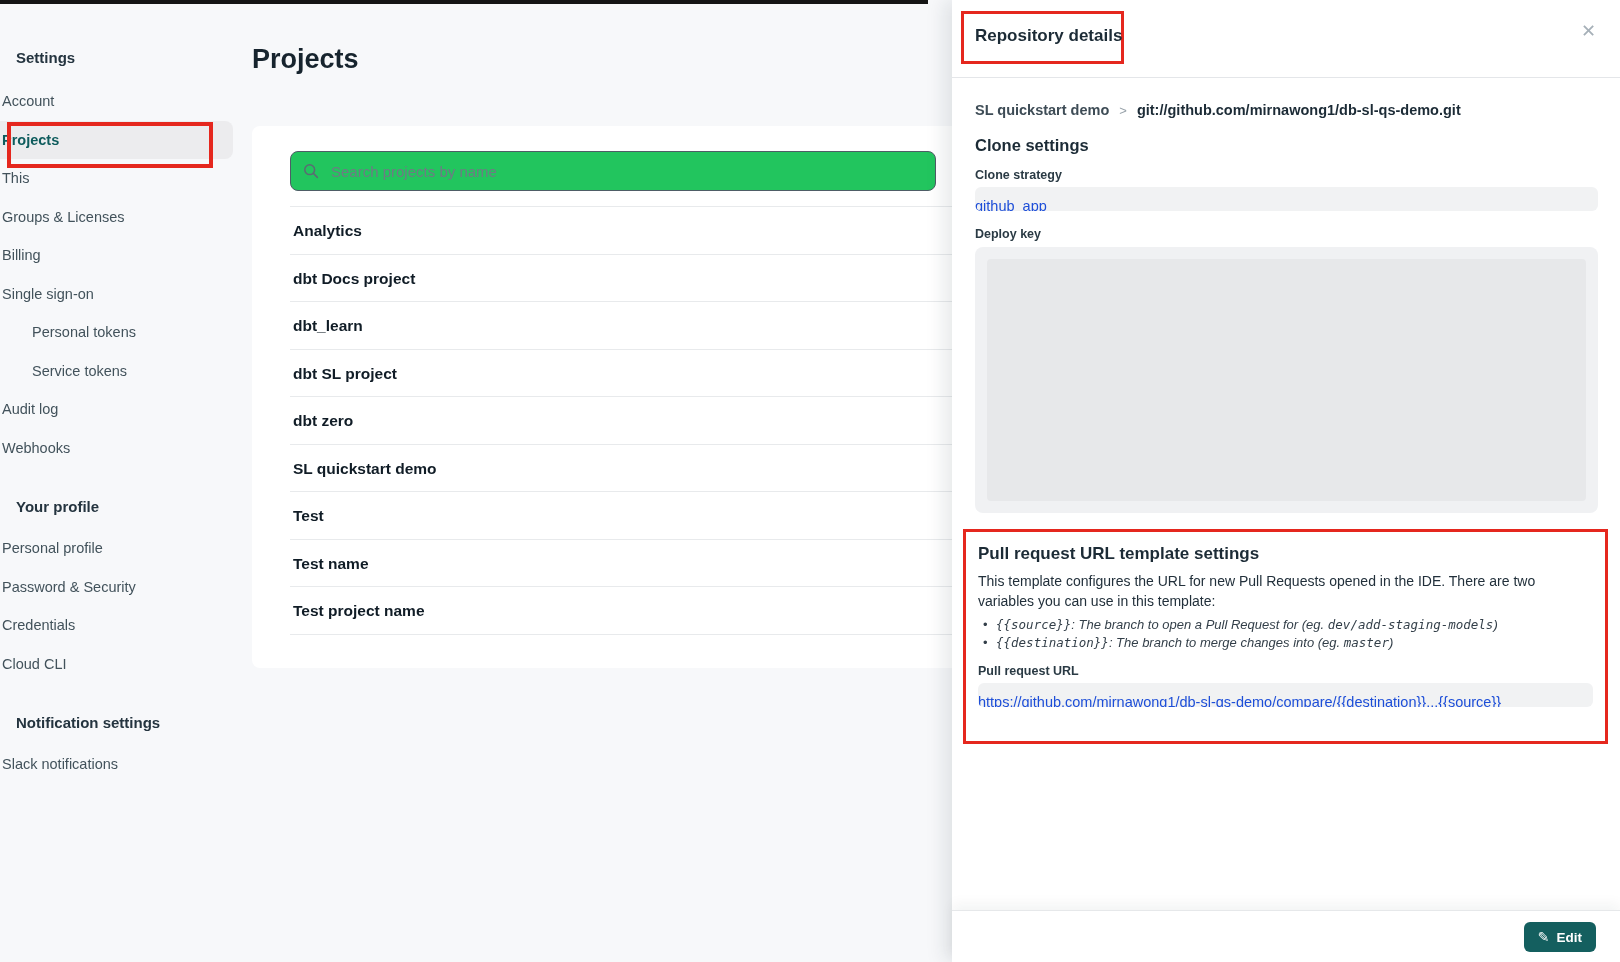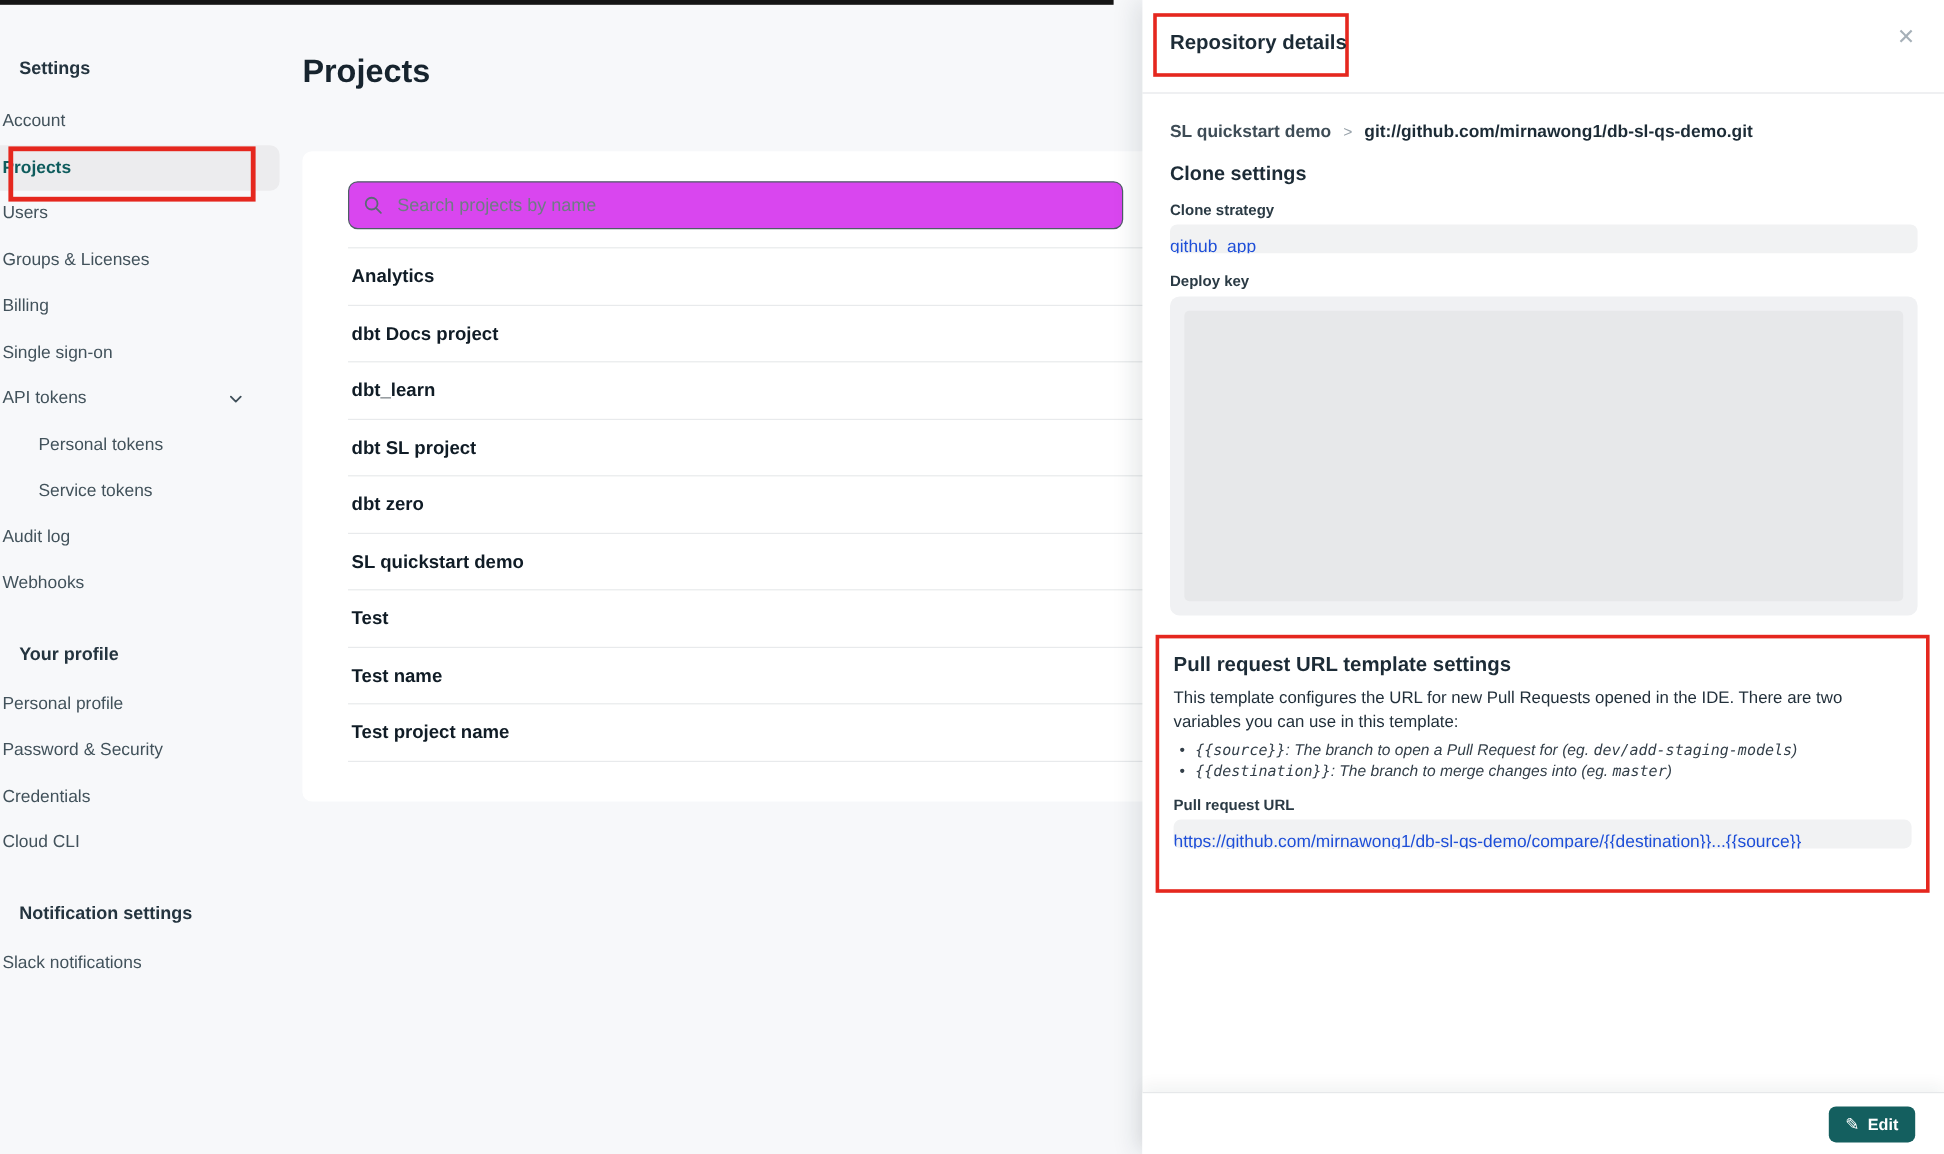--- a/index.html
+++ b/index.html
@@ -33,21 +33,21 @@
   .annot-side{
     position:absolute;left:7px;top:1px;width:206px;height:46px;
     border:4px solid var(--red);pointer-events:none;
   }
   .chevron{position:absolute;right:30px;top:13px;line-height:0;}
 
   
   .page-title{position:absolute;left:252px;top:44px;margin:0;font-size:27px;font-weight:700;color:#17242e;}
   .card{position:absolute;left:252px;top:126px;width:708px;height:542px;background:#fff;border-radius:8px;}
   .search{
-    position:absolute;left:38px;top:25px;width:646px;height:40px;background:#d946ef;
+    position:absolute;left:38px;top:25px;width:646px;height:40px;background:#22c55e;
     border:1px solid #4e5d66;border-radius:8px;display:flex;align-items:center;padding:0 12px;
   }
   .search svg{flex:0 0 auto;}
   .search input{
     border:none;outline:none;background:transparent;flex:1;margin-left:10px;
     font-size:15px;color:#2b3944;font-family:inherit;
   }
   .search input::placeholder{color:var(--muted);}
   .rows{position:absolute;left:38px;right:0;top:80px;border-bottom:1px solid var(--row-divider);}
   .row{
@@ -109,27 +109,24 @@
 </head>
 <body>
 
 <div class="topbar"></div>
 
 <nav class="sidebar">
   <div class="side-title">Settings</div>
   <div id="side-items">
       <div class="side-item"><span>Account</span></div>
       <div class="side-item active"><span>Projects</span><div class="annot-side"></div></div>
-      <div class="side-item"><span>Users</span></div>
+      <div class="side-item"><span>This</span></div>
       <div class="side-item"><span>Groups &amp; Licenses</span></div>
       <div class="side-item"><span>Billing</span></div>
       <div class="side-item"><span>Single sign-on</span></div>
-      <div class="side-item"><span>API tokens</span><span class="chevron"><svg width="13" height="13" viewBox="0 0 12 12">
-            <path d="M2.2 4.2 L6 8 L9.8 4.2" fill="none" stroke="#3f4f59" stroke-width="1.4" stroke-linecap="round" stroke-linejoin="round"></path>
-          </svg></span></div>
       <div class="side-item indent"><span>Personal tokens</span></div>
       <div class="side-item indent"><span>Service tokens</span></div>
       <div class="side-item"><span>Audit log</span></div>
       <div class="side-item"><span>Webhooks</span></div>
       <div class="side-heading">Your profile</div>
       <div class="side-item"><span>Personal profile</span></div>
       <div class="side-item"><span>Password &amp; Security</span></div>
       <div class="side-item"><span>Credentials</span></div>
       <div class="side-item"><span>Cloud CLI</span></div>
       <div class="side-heading">Notification settings</div>

